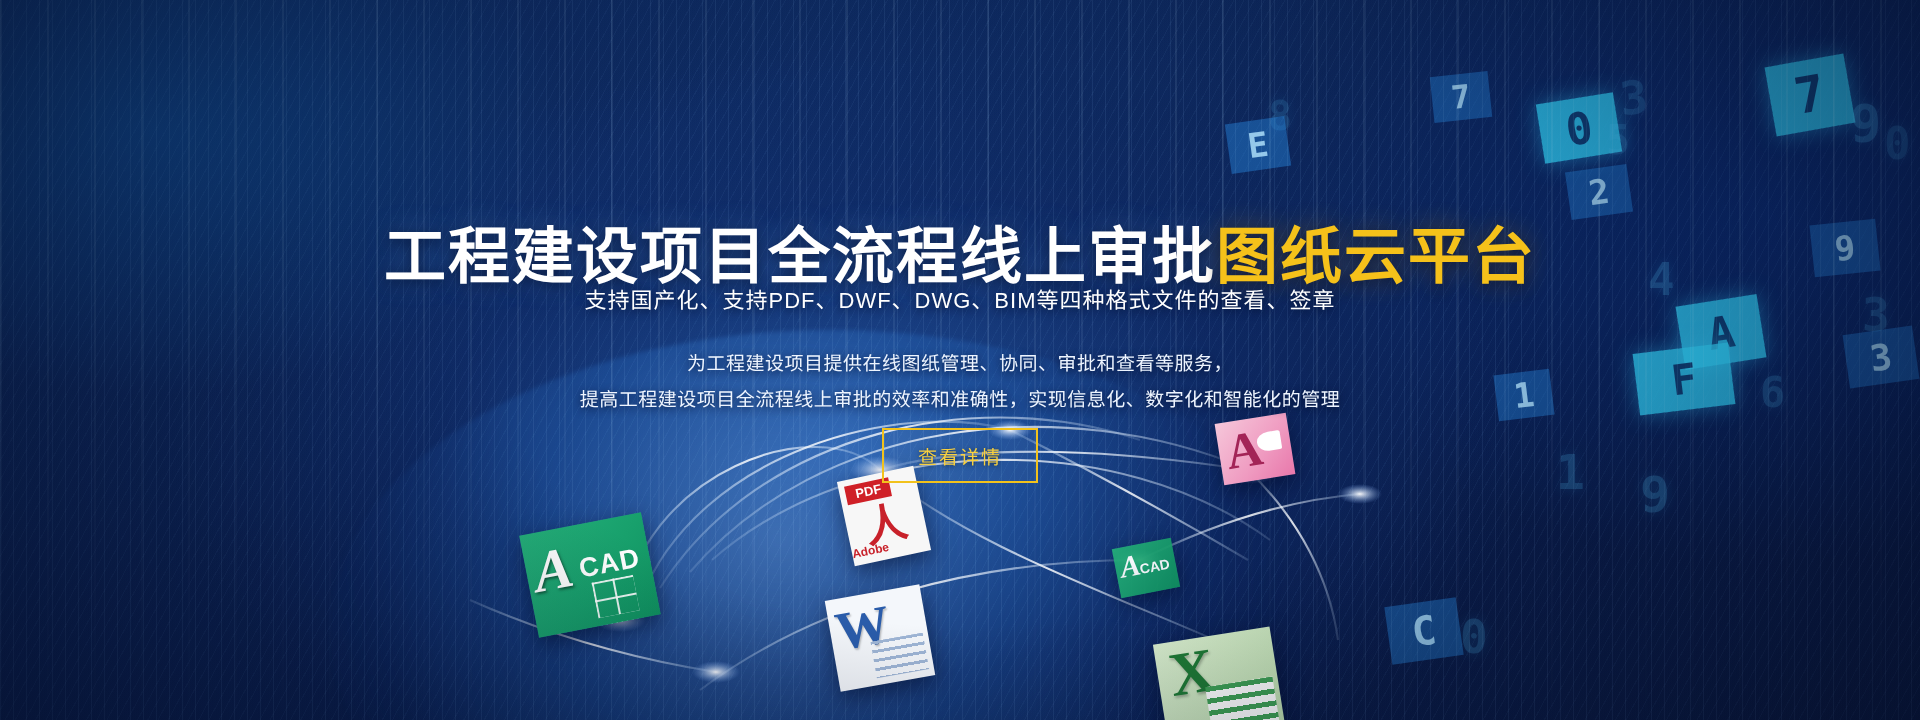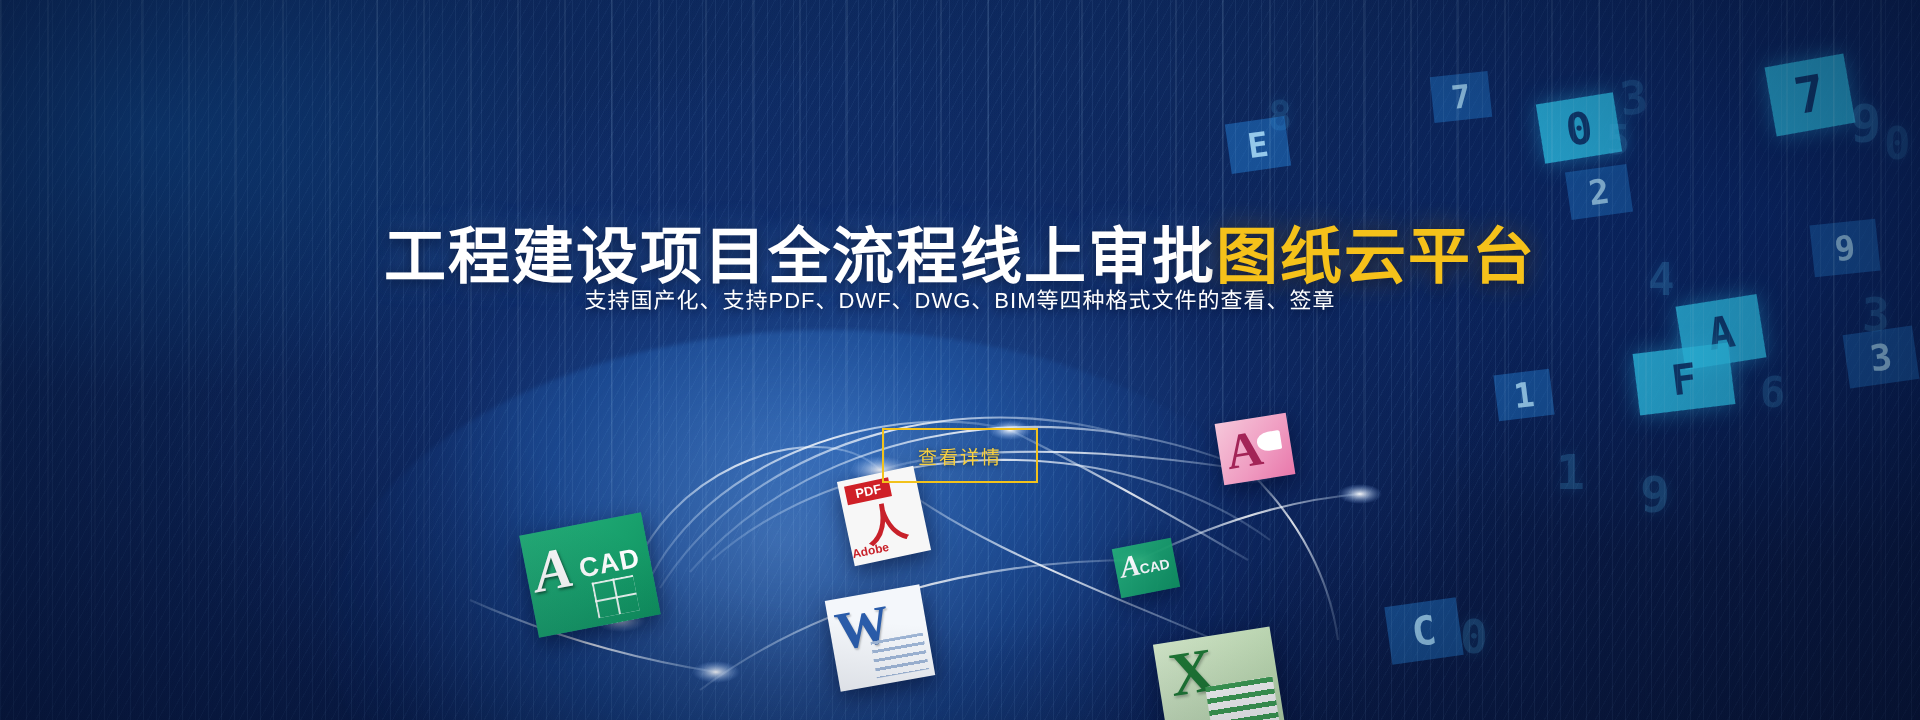--- a/index.html
+++ b/index.html
@@ -257,18 +257,22 @@
     </div>
   </div>
 
   <div class="vignette"></div>
 
   <div class="content">
     <h1 class="title">
       <span class="w">工程建设项目全流程线上审批</span><span class="y">图纸云平台</span>
     </h1>
     <div class="subtitle">支持国产化、支持PDF、DWF、DWG、BIM等四种格式文件的查看、签章</div>
+    <div class="desc">
+      <div>为工程建设项目提供在线图纸管理、协同、审批和查看等服务，</div>
+      <div>提高工程建设项目全流程线上审批的效率和准确性，实现信息化、数字化和智能化的管理</div>
+    </div>
     <div class="cta-wrap">
       <a class="cta" href="#">查看详情</a>
     </div>
   </div>
 
 </div>
 
 </body></html>

